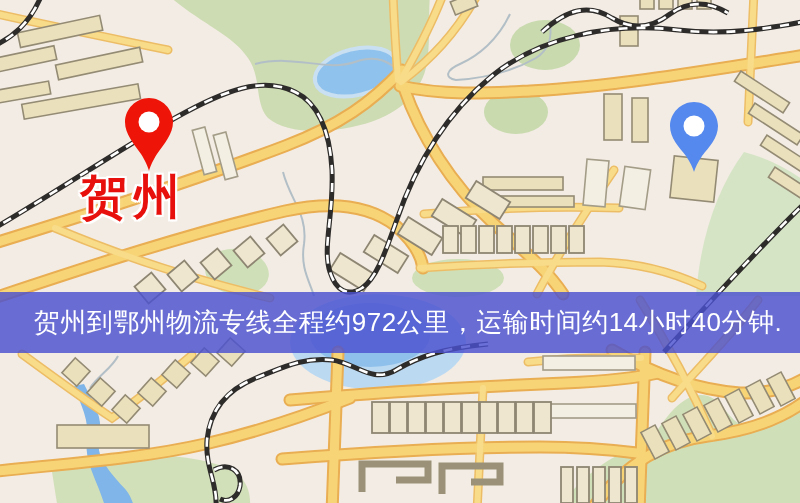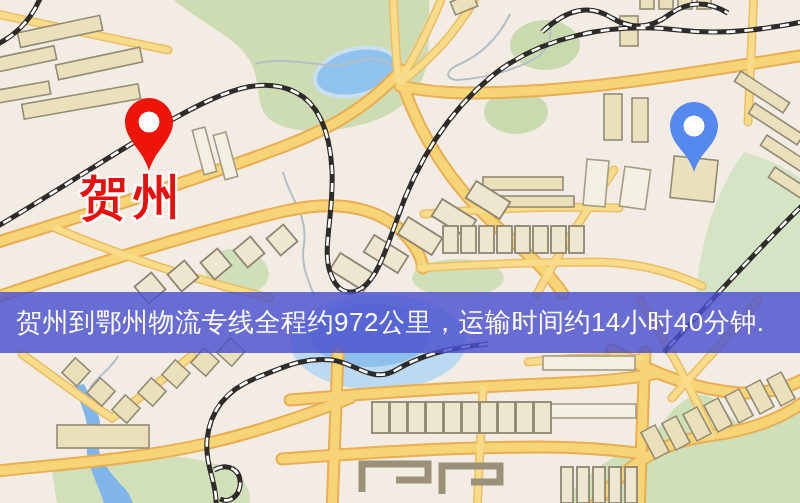--- a/index.html
+++ b/index.html
@@ -1,17 +1,17 @@
 <!DOCTYPE html>
 <html><head>
 <meta charset="utf-8">
 <style>
   html,body{margin:0;padding:0;background:#ddd;}
   #stage{position:relative;width:800px;height:503px;overflow:hidden;
-         font-family:"Liberation Sans","DejaVu Sans",sans-serif;}
+         font-family:"Liberation Sans","DejaVu Sans",sans-serif;text-align:center;}
   #map-svg{position:absolute;left:0;top:0;width:800px;height:503px;display:block;}
 
   
   .rc  use{fill:none;stroke:#e9ad52;stroke-width:13;stroke-linecap:round;}
   .rf  use{fill:none;stroke:#f7d577;stroke-width:9;stroke-linecap:round;}
   .rc2 use{fill:none;stroke:#edbd66;stroke-width:9;stroke-linecap:round;}
   .rf2 use{fill:none;stroke:#f8dc8a;stroke-width:6;stroke-linecap:round;}
   
   .rwb use{fill:none;stroke:#2e2c2a;stroke-width:5;}
   .rww use{fill:none;stroke:#ffffff;stroke-width:2.6;stroke-dasharray:9 9;}

